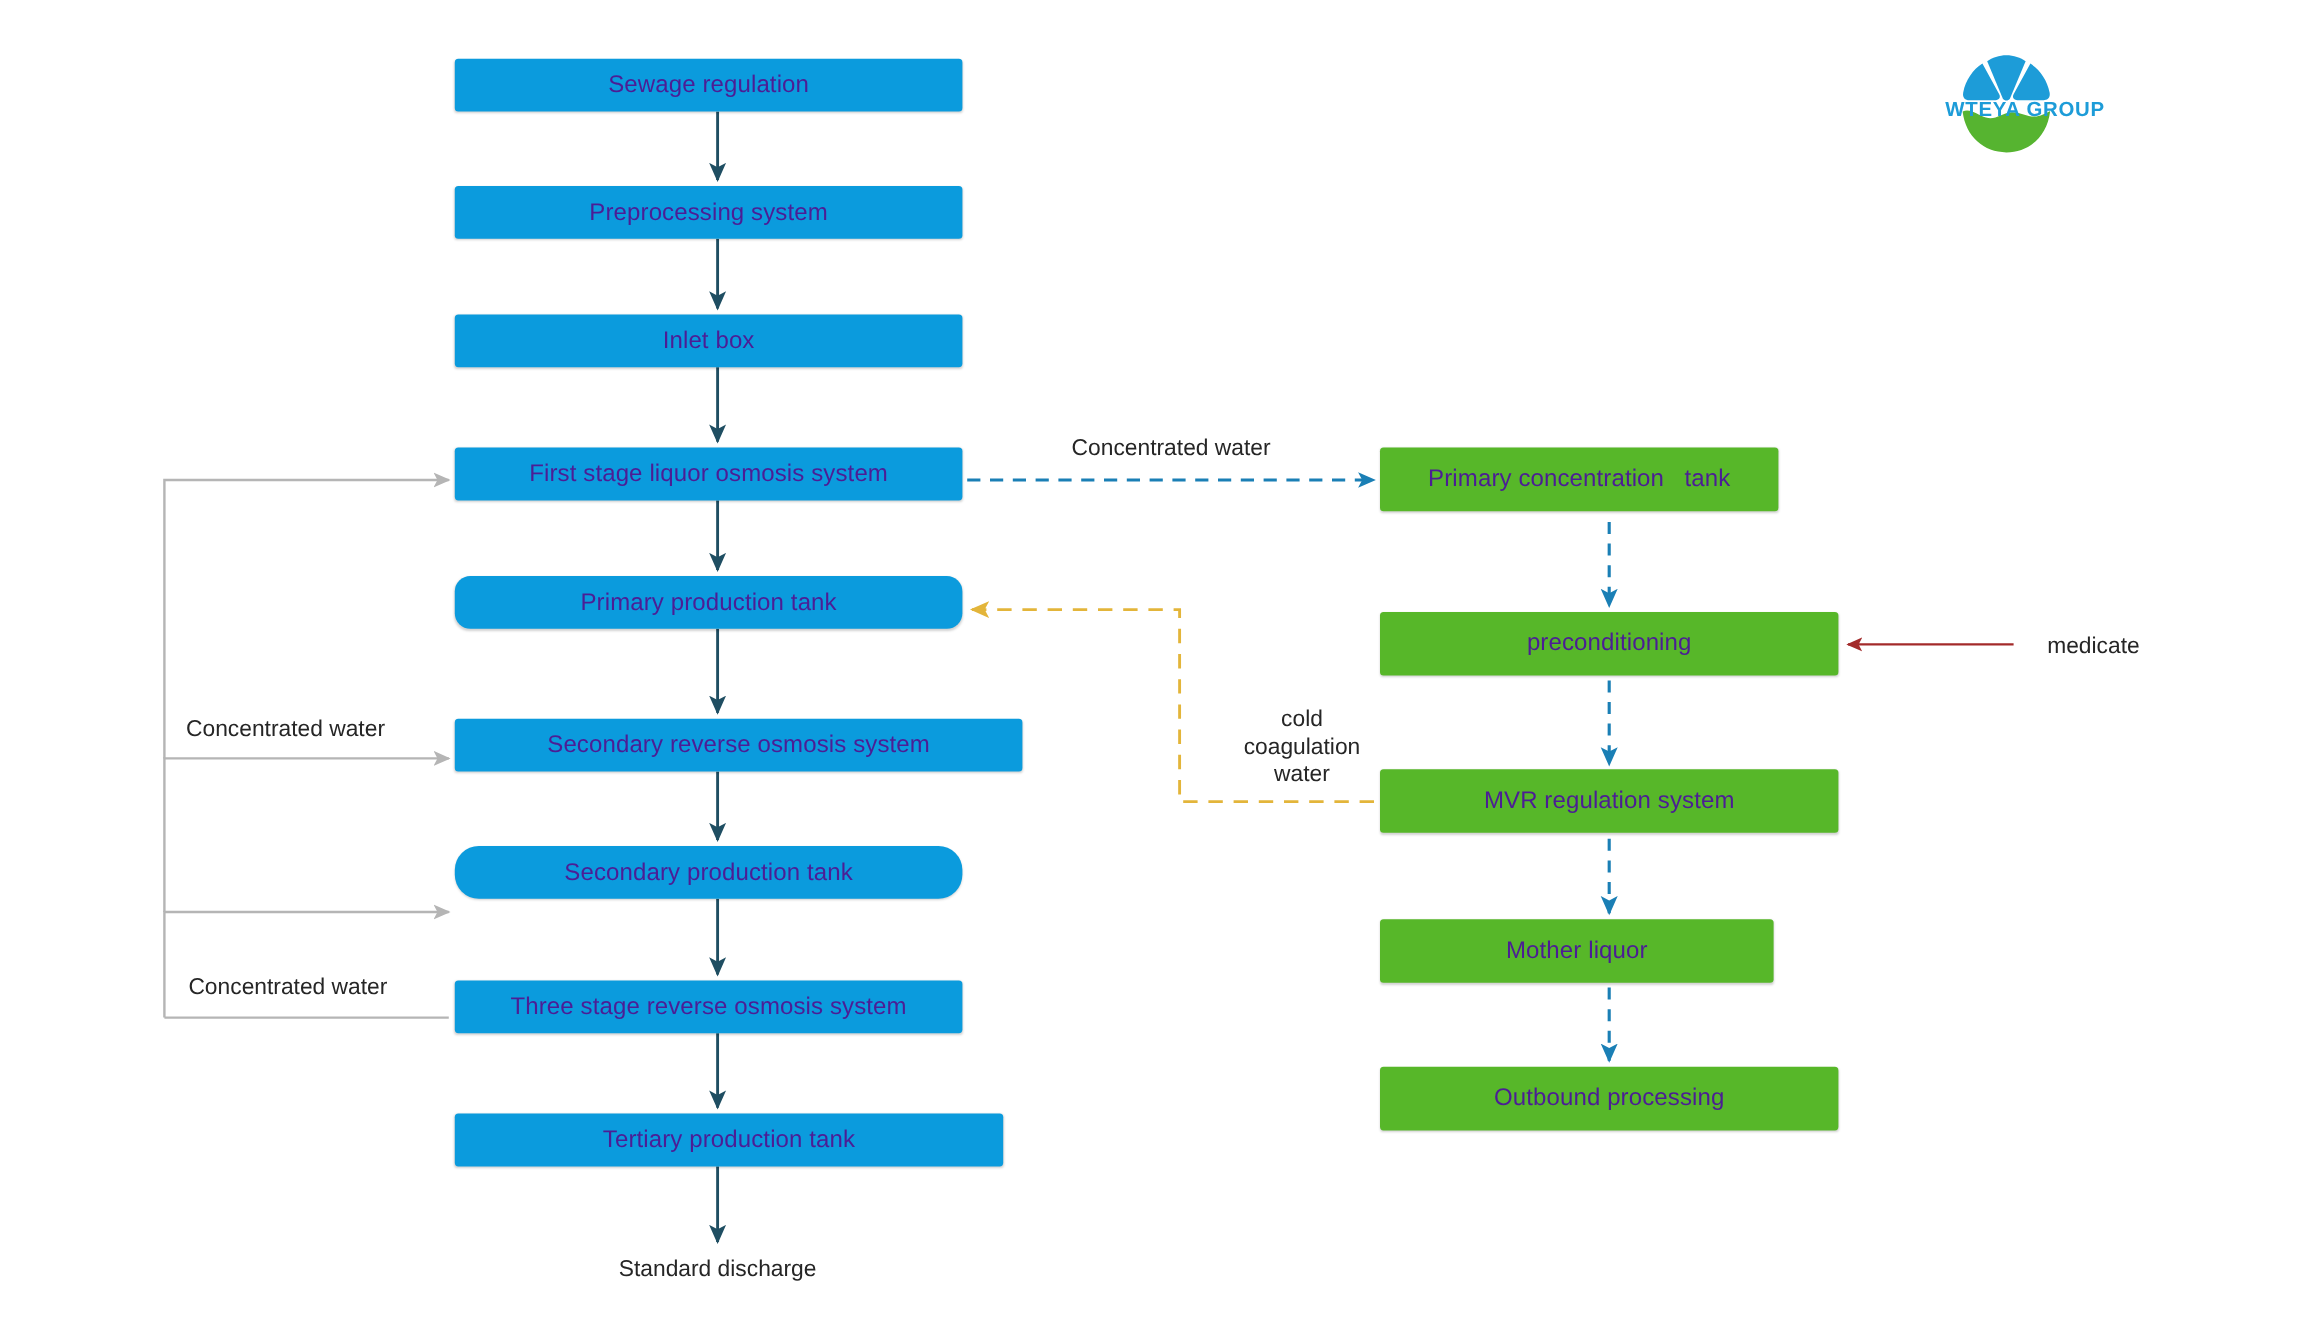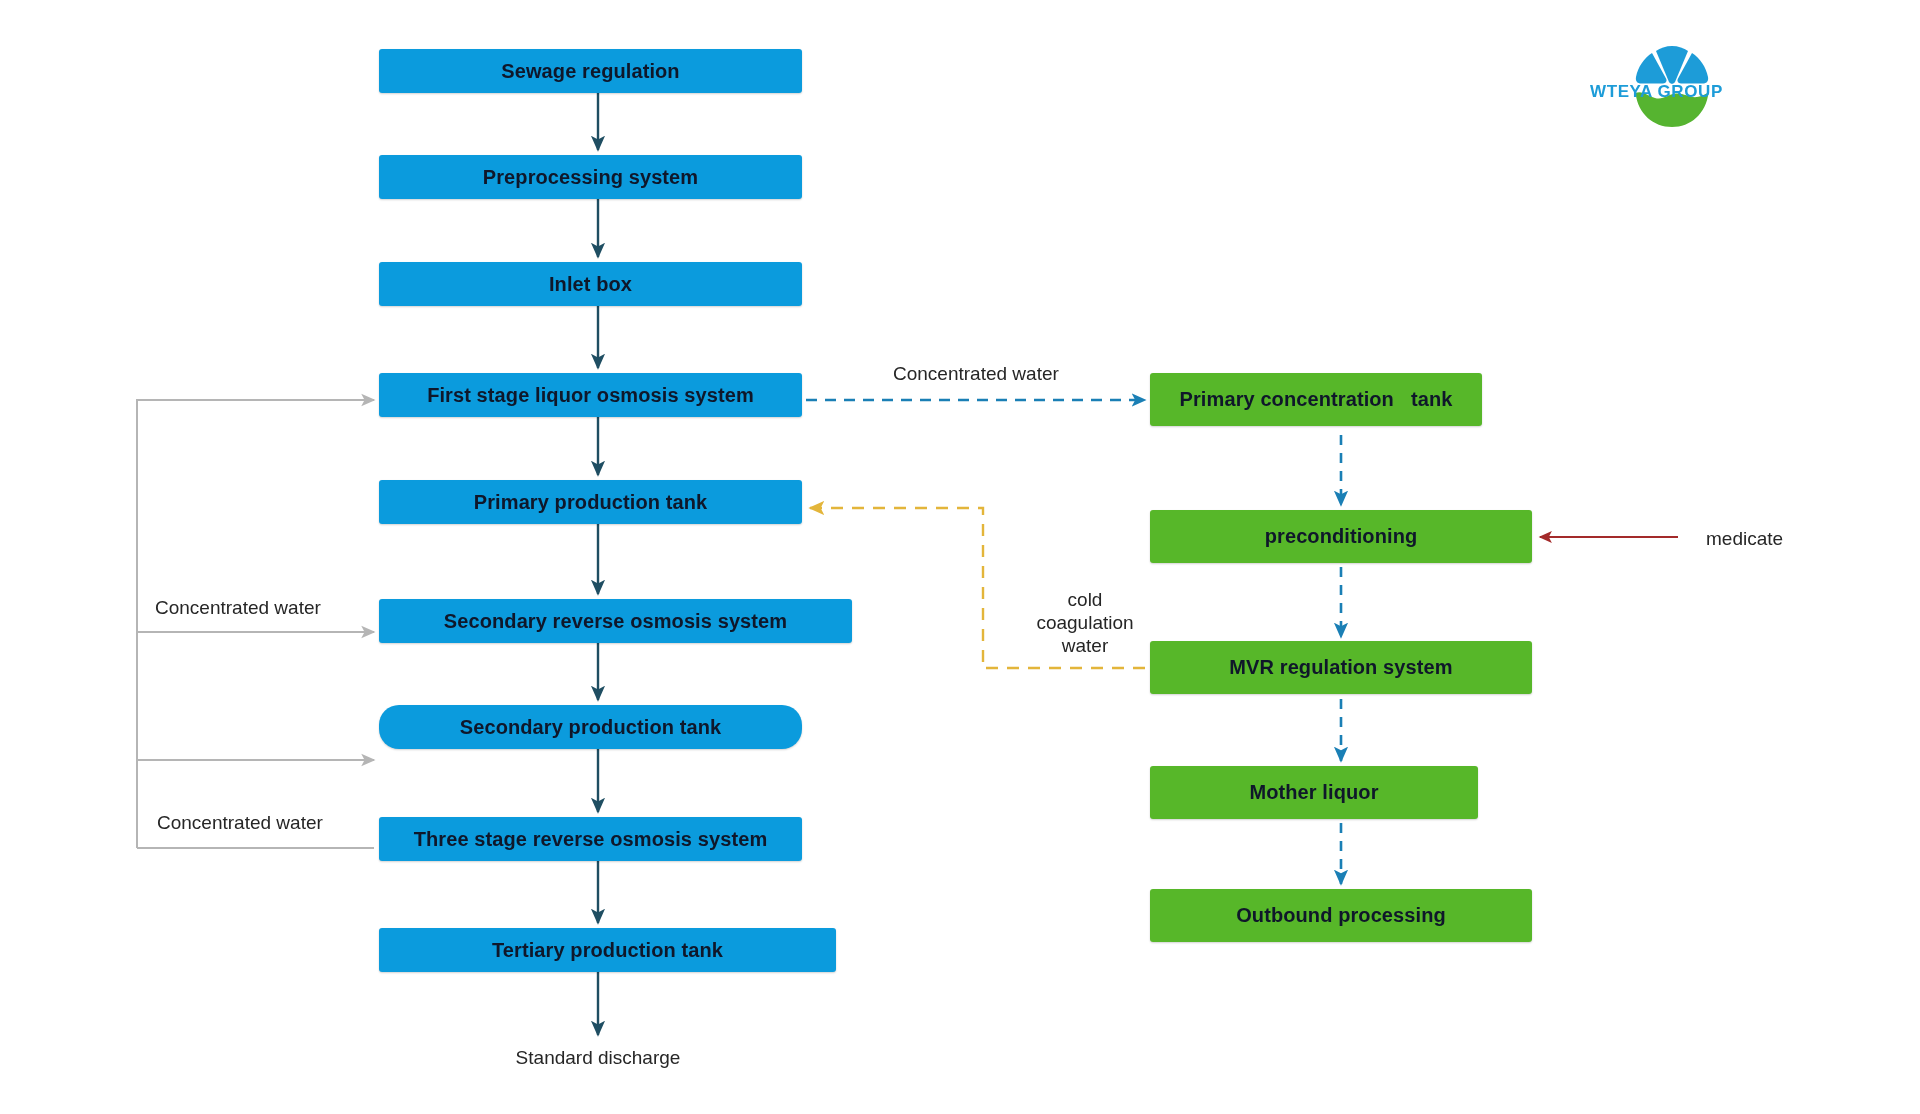--- a/index.html
+++ b/index.html
@@ -25,22 +25,22 @@
     height: 1114px;
     pointer-events: none;
   }
   .node {
     position: absolute;
     display: flex;
     align-items: center;
     justify-content: center;
     box-sizing: border-box;
     border-radius: 3px;
-    color: #0f172a;
-    font-weight: bold;
+    color: #4c1d95;
+    font-weight: normal;
     font-size: 20px;
     letter-spacing: 0.1px;
     text-align: center;
     line-height: 1.15;
     white-space: pre;
     box-shadow: 0 1px 2px rgba(0,0,0,0.18);
   }
   .node.blue  { background: #0b9bdd; }
   .node.green { background: #57b729; }
 
@@ -124,21 +124,21 @@
   </div>
   <div class="node blue" style="left:379px; top:155px; width:423px; height:44px;">
     <span>Preprocessing system</span>
   </div>
   <div class="node blue" style="left:379px; top:262px; width:423px; height:44px;">
     <span>Inlet box</span>
   </div>
   <div class="node blue" style="left:379px; top:373px; width:423px; height:44px;">
     <span>First stage liquor osmosis system</span>
   </div>
-  <div class="node blue" style="left:379px; top:480px; width:423px; height:44px;">
+  <div class="node blue" style="left:379px; top:480px; width:423px; height:44px;border-radius:13px;">
     <span>Primary production tank</span>
   </div>
   <div class="node blue" style="left:379px; top:599px; width:473px; height:44px;">
     <span>Secondary reverse osmosis system</span>
   </div>
   <div class="node blue" style="left:379px; top:705px; width:423px; height:44px;border-radius:20px;">
     <span>Secondary production tank</span>
   </div>
   <div class="node blue" style="left:379px; top:817px; width:423px; height:44px;">
     <span>Three stage reverse osmosis system</span>
@@ -187,18 +187,18 @@
       </g>
 
       <path fill="#56b430" d="M17.5 61
                C 24 58, 30 64, 37 66
                C 45 68.5, 50 62, 58 61.5
                C 66 61, 72 66, 79 65
                C 84 64.3, 87.5 62, 90.5 60.5
                C 88 82, 72.5 95, 54 95
                C 35.5 95, 20 82, 17.5 61 Z"></path>
     </svg>
-    <div style="position:absolute; left:-28px; top:50px; width:164px; text-align:left;
+    <div style="position:absolute; left:-28px; top:50px; width:164px; text-align:right;
                 color:#1d9cd8; font-weight:bold; font-size:17px; letter-spacing:0.6px;
                 font-family:'Liberation Sans', sans-serif;">WTEYA GROUP</div>
   </div>
 
 </div>
 
 </body></html>

